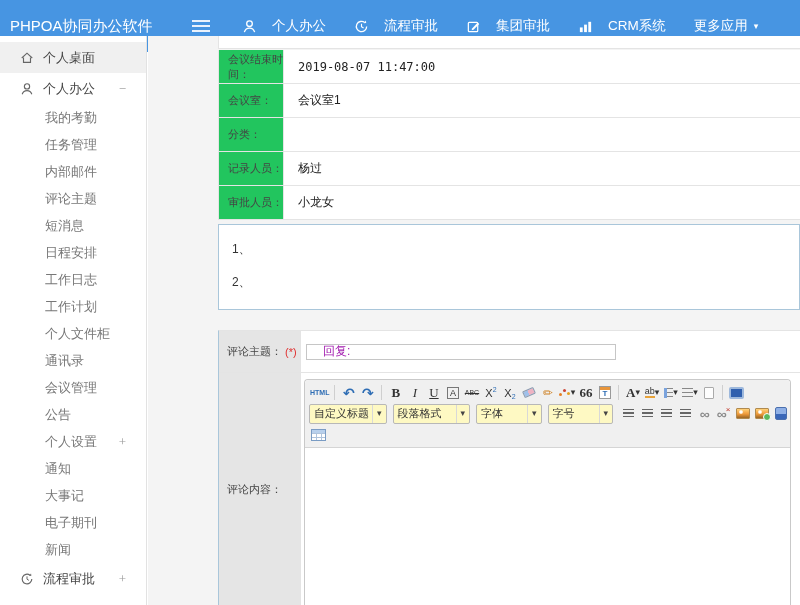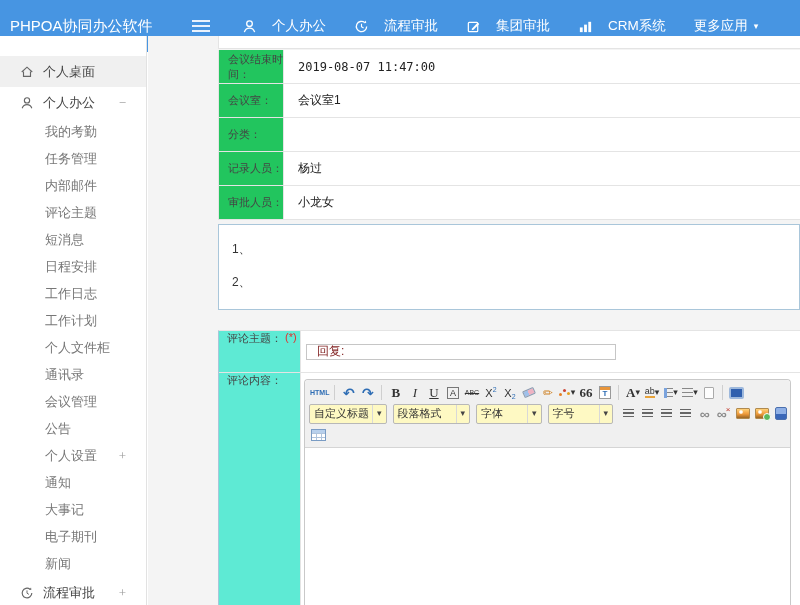--- a/index.html
+++ b/index.html
@@ -12,21 +12,21 @@
   .app-title { font-size:15px; padding-left:10px; width:180px; white-space:nowrap; }
   .menu-icon { width:18px; height:12px; margin:0 32px 0 12px; cursor:pointer;
     background:repeating-linear-gradient(#eaf2fc 0 2px, rgba(0,0,0,0) 2px 5px); }
   .nav { display:flex; align-items:center; gap:28px; }
   .nav-item { display:flex; align-items:center; gap:6px; font-size:13.5px; cursor:pointer; white-space:nowrap; }
   .nav-item svg { display:block; }
   .car { font-size:9px; line-height:9px; }
 
   
   .sidebar { position:absolute; top:36px; left:0; width:147px; bottom:0; background:#fff;
-    border-right:1px solid #e2e2e2; padding-top:20px;font-family:Liberation Serif, serif; }
+    border-right:1px solid #e2e2e2; padding-top:6px;font-family:Liberation Serif, serif; }
   .side-top { height:31px; display:flex; align-items:center; padding-left:20px;
     font-size:13px; color:#444; position:relative; cursor:pointer; }
   .side-top.active { background:#f0f0f0; }
   .sicon { margin-right:9px; display:flex; }
   .toggle { position:absolute; right:20px; color:#999; font-size:13px; cursor:pointer; }
   .sub-item { height:27px; line-height:27px; padding-left:45px; font-size:13px; color:#777;
     position:relative; cursor:pointer; white-space:nowrap; }
 
   
   .main { position:absolute; top:36px; left:148px; right:0; bottom:0; background:#f4f4f4; overflow:hidden; }
@@ -41,27 +41,27 @@
 
   .minutes { position:absolute; left:70px; top:188px; right:0; height:86px; background:#fff;
     border:1px solid #a9c6da; font-size:12px; color:#333; padding:8px 0 0 13px; cursor:text; }
   .minutes div { height:33px; line-height:33px; }
 
   .table2 { position:absolute; left:70px; top:294px; right:0; bottom:0; background:#fff;
     border-left:1px solid #a9c6da; border-top:1px solid #e4e4e4; display:flex; flex-direction:column; }
   .t2row { display:flex; }
   .t2row.subject { height:42px; flex:none; border-bottom:1px solid #e4e4e4; }
   .t2row.content { flex:1; }
-  .t2lbl { width:82px; flex:none; background:#5eead4; border-right:1px solid #e4e4e4;
-    font-size:11px; color:#444; display:flex; align-items:flex-start; padding-left:8px; }
+  .t2lbl { width:82px; flex:none; background:#e5e5e5; border-right:1px solid #e4e4e4;
+    font-size:11px; color:#444; display:flex; align-items:center; padding-left:8px; }
   .req { color:#e03131; margin-left:3px; font-style:normal; }
   .t2val { flex:1; background:#fff; }
   .t2row.subject .t2val { padding:10px 0 0 5px; }
   .subject-input { width:310px; height:16px; border:1px solid #c6c6c6; font-size:12px;
-    padding:1px 10px; color:#7f1d1d; font-family:inherit; }
+    padding:1px 16px; color:#a21caf; font-family:inherit; }
   .t2row.content .t2val { padding:6px 8px 0 3px; }
 
   
   .editor { width:487px; height:100%; border:1px solid #c9c9c9; border-bottom:none;
     border-radius:4px 4px 0 0; display:flex; flex-direction:column; background:#fff; }
   .toolbar { background:#f0f0f0; border-bottom:1px solid #d5d5d5; padding:2px 4px; border-radius:4px 4px 0 0; }
   .tb-row { display:flex; align-items:center; min-height:21px; }
   .btn { min-width:17px; height:17px; display:inline-flex; align-items:center; justify-content:center;
     margin:0 1px; font-size:11px; color:#333; cursor:pointer; border-radius:2px; }
   .sep { width:1px; height:15px; background:#cfcfcf; margin:0 4px; }

